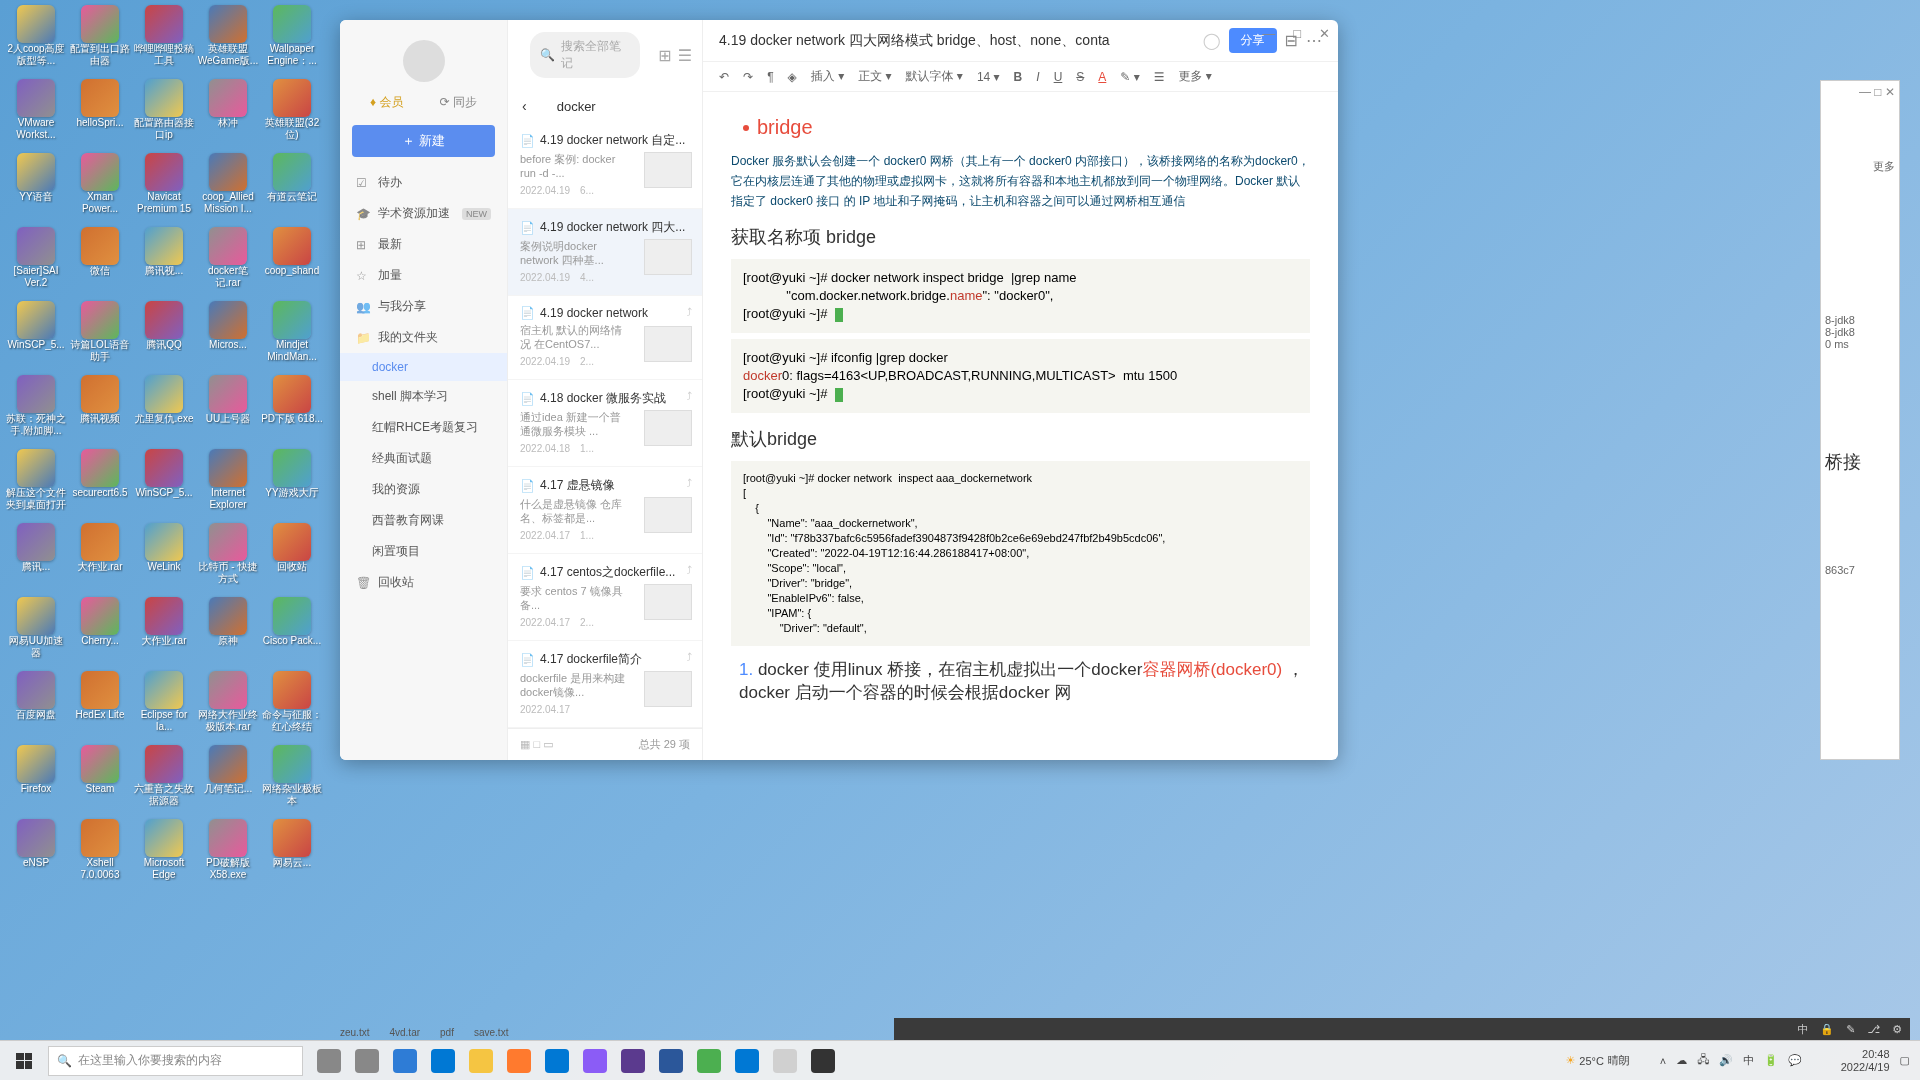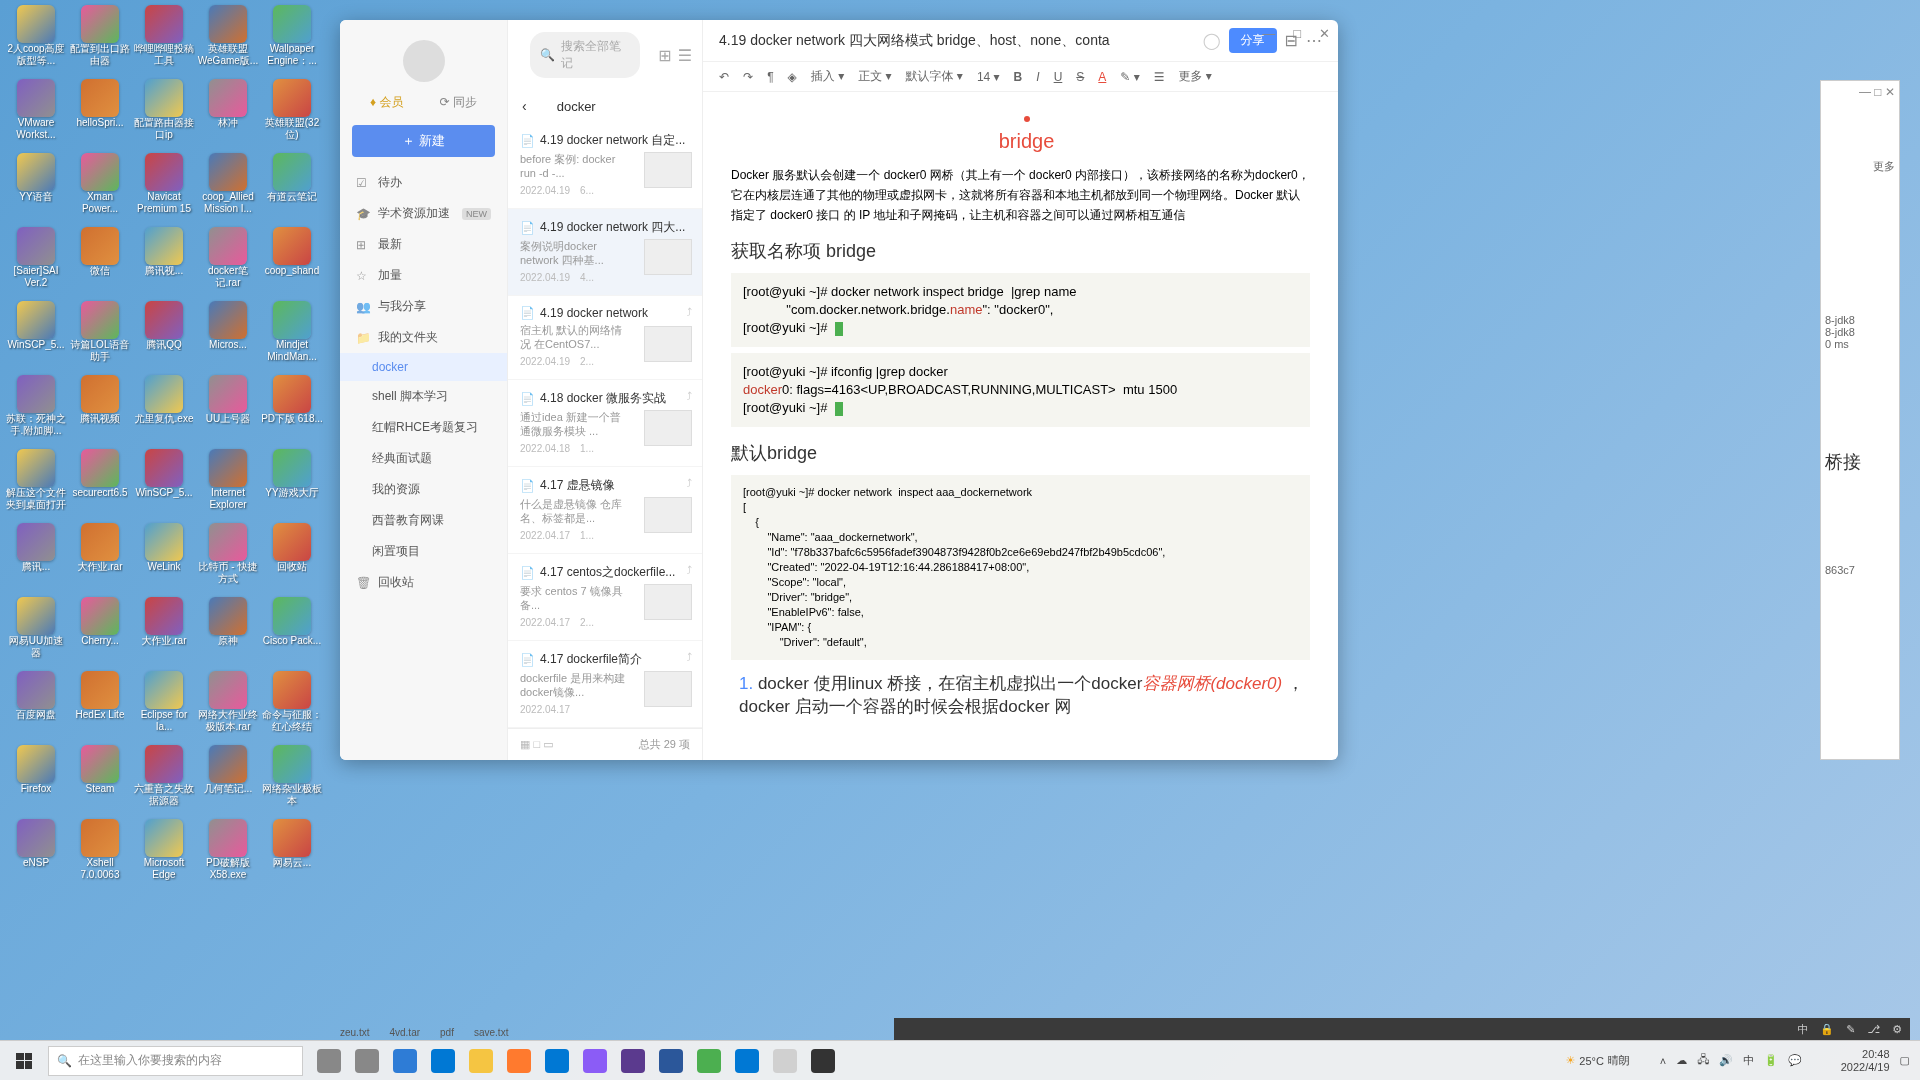--- a/index.html
+++ b/index.html
@@ -45,31 +45,31 @@
 .editor { flex: 1; display: flex; flex-direction: column; }
 .editor-header { display: flex; align-items: center; padding: 8px 16px; gap: 8px; }
 .doc-title { flex: 1; font-size: 14px; color: #333; }
 .share-btn { background: #4d8bff; color: #fff; padding: 4px 12px; border-radius: 4px; font-size: 12px; cursor: pointer; }
 .win-controls { position: absolute; right: 8px; top: 6px; display: flex; gap: 18px; color: #888; font-size: 13px; }
 .win-controls span { cursor: pointer; }
 .toolbar { display: flex; align-items: center; padding: 6px 16px; gap: 14px; border-top: 1px solid #f0f0f0; border-bottom: 1px solid #f0f0f0; font-size: 12px; color: #666; }
 .toolbar .tb { cursor: pointer; }
 .content { flex: 1; overflow-y: auto; padding: 16px 28px; }
 .h1-red { color: #e74c3c; font-size: 22px; font-weight: 500; margin-bottom: 12px; }
-.bullet-item { display: flex; align-items: center; gap: 8px; margin: 8px 0 12px 12px; flex-direction: column; }
+.bullet-item { display: flex; align-items: center; gap: 8px; margin: 8px 0 12px 12px; }
 .bullet-item .dot { width: 6px; height: 6px; background: #e74c3c; border-radius: 50%; }
 .bullet-item .btxt { color: #e74c3c; font-size: 20px; }
-.para { font-size: 12px; color: #000000; line-height: 20px; margin: 8px 0; }
+.para { font-size: 12px; color: #0c4a6e; line-height: 20px; margin: 8px 0; }
 .h2 { font-size: 18px; color: #333; margin: 14px 0 10px; }
 .code-block { background: #f5f5f0; padding: 10px 12px; font-family: Consolas, monospace; font-size: 13px; line-height: 18px; margin: 6px 0; white-space: pre-wrap; }
 .code-block .kw { color: #c0392b; }
 .code-block .cursor { background: #4caf50; display: inline-block; width: 8px; height: 14px; vertical-align: middle; }
 .ol-item { font-size: 17px; color: #333; margin: 12px 0 0 8px; }
 .ol-item .num { color: #4d8bff; }
-.ol-item .red { color: #e74c3c; font-style: italic; }
+.ol-item .red { color: #e74c3c; }
 
 
 .bg-window { position: absolute; right: 20px; top: 80px; width: 80px; height: 680px; background: #fff; border: 1px solid #ccc; font-size: 11px; color: #666; padding: 4px; }
 
 
 .taskbar { position: absolute; bottom: 0; left: 0; right: 0; height: 40px; background: rgba(240,240,240,0.95); display: flex; align-items: center; border-top: 1px solid #ccc; }
 .start-btn { width: 48px; height: 40px; display: flex; align-items: center; justify-content: center; cursor: pointer; }
 .win-logo { width: 16px; height: 16px; display: grid; grid-template-columns: 1fr 1fr; gap: 1px; }
 .win-logo div { background: #333; }
 .search-box { width: 255px; height: 30px; background: #fff; border: 1px solid #ccc; display: flex; align-items: center; padding: 0 8px; font-size: 12px; color: #888; gap: 6px; }

